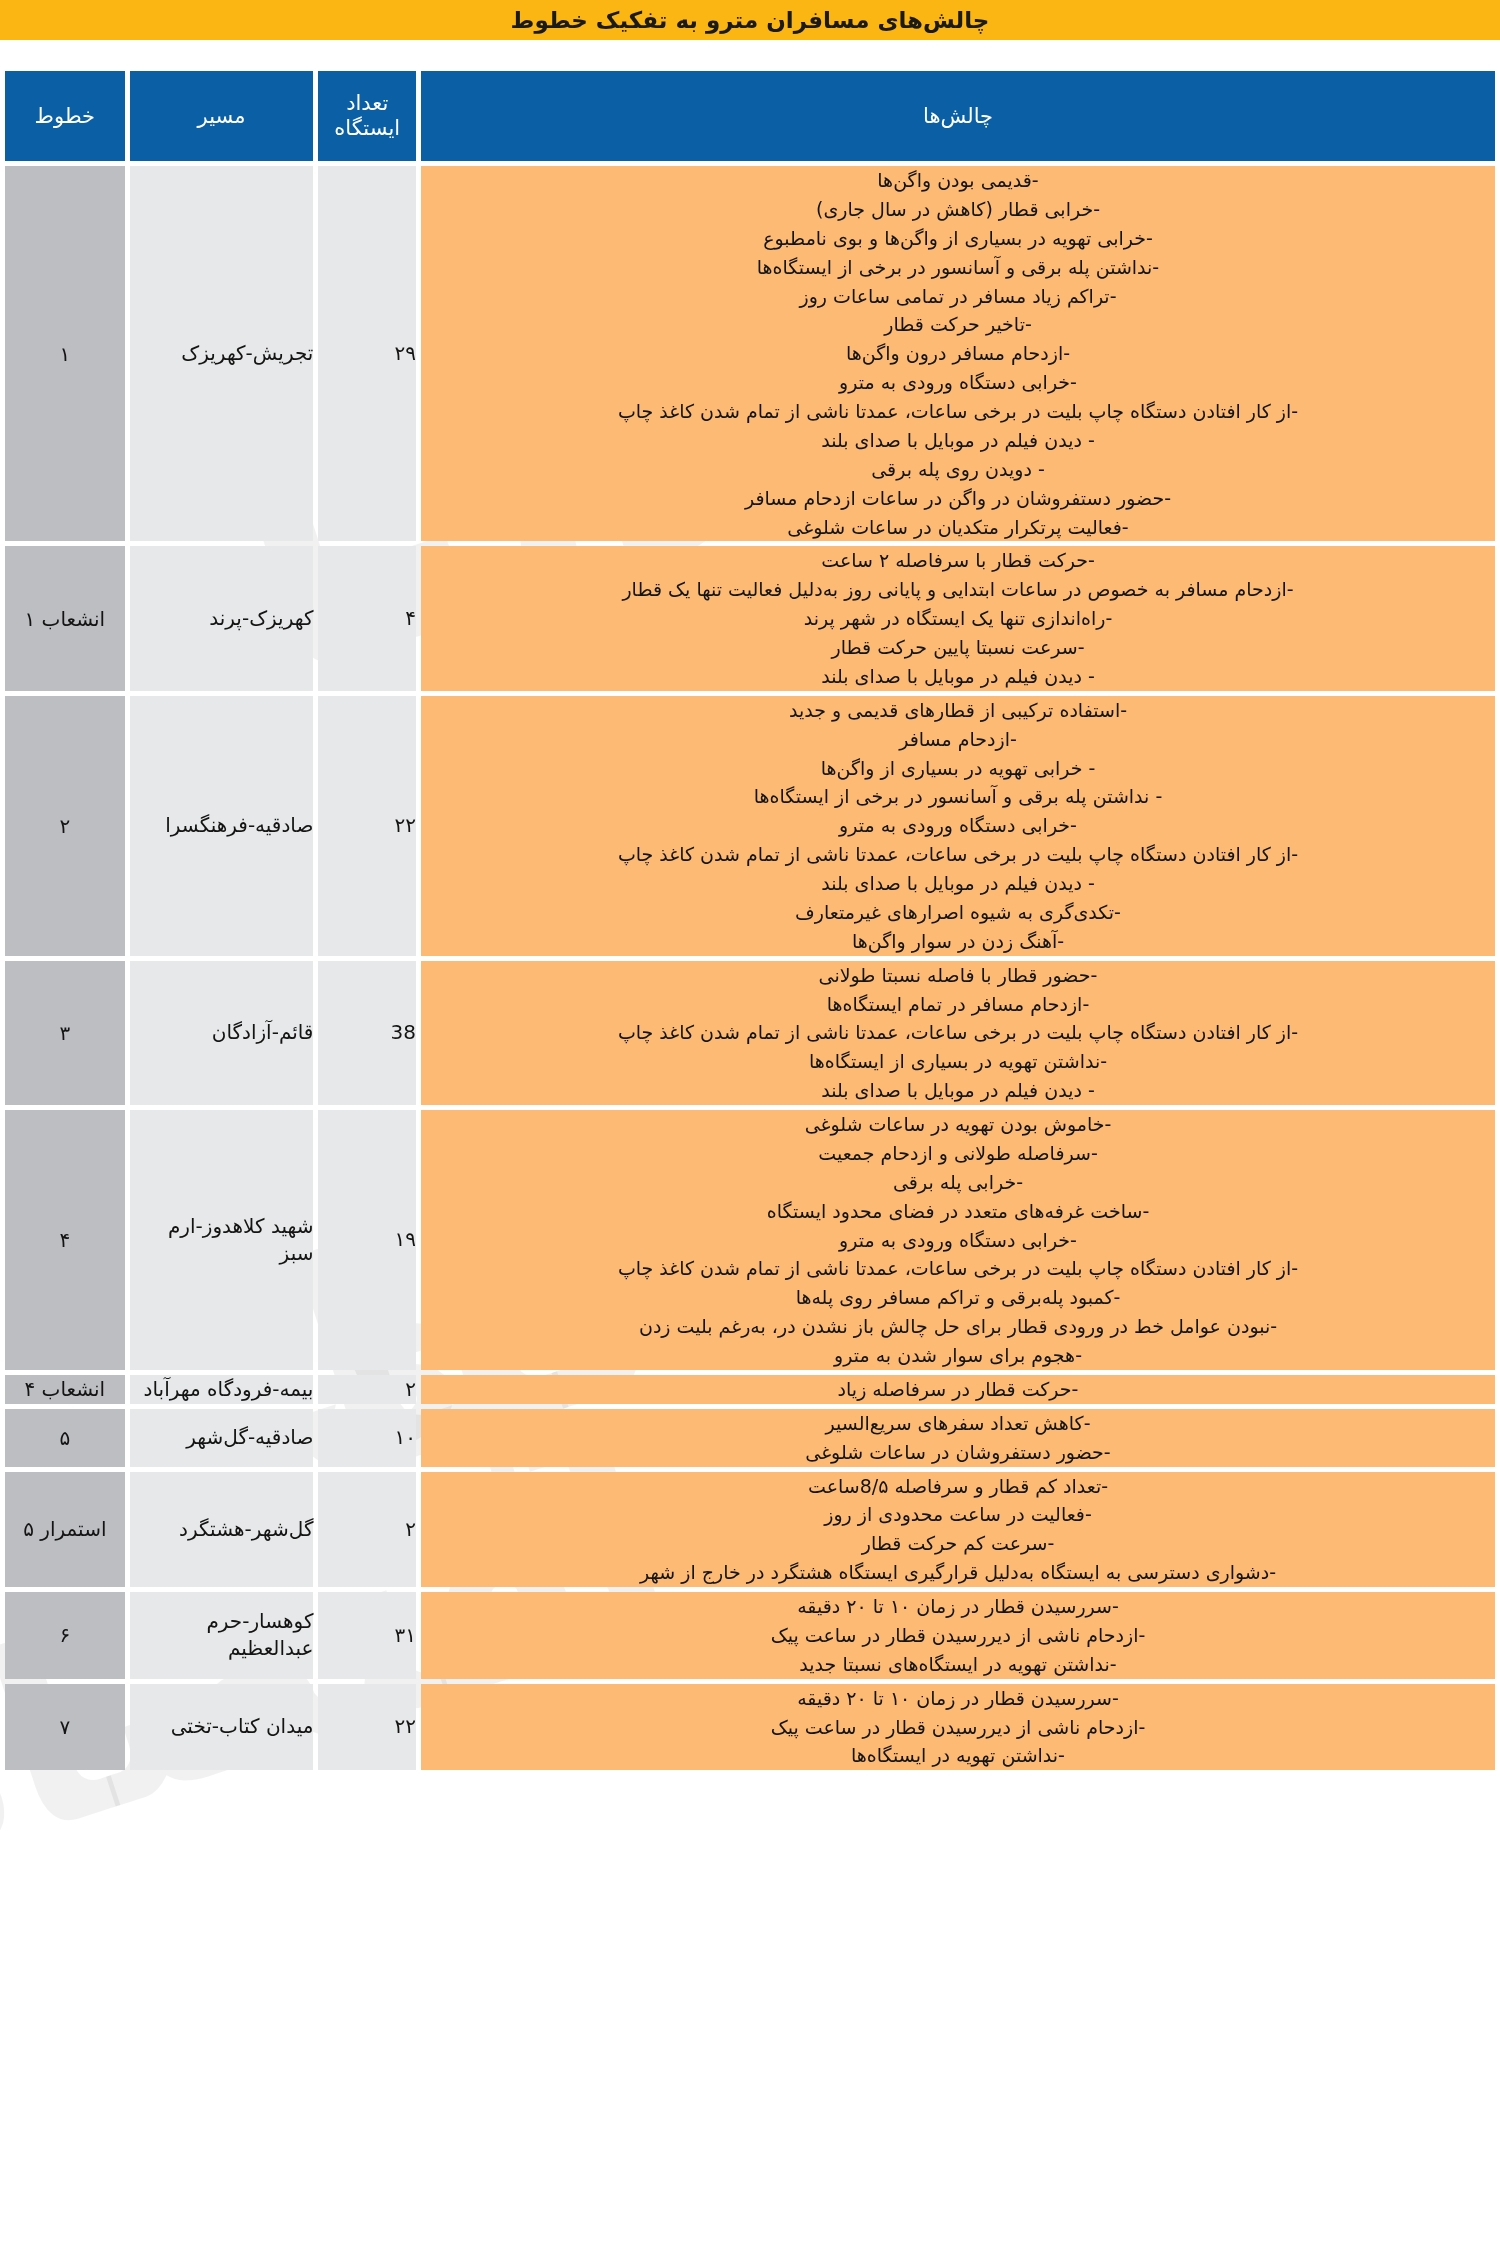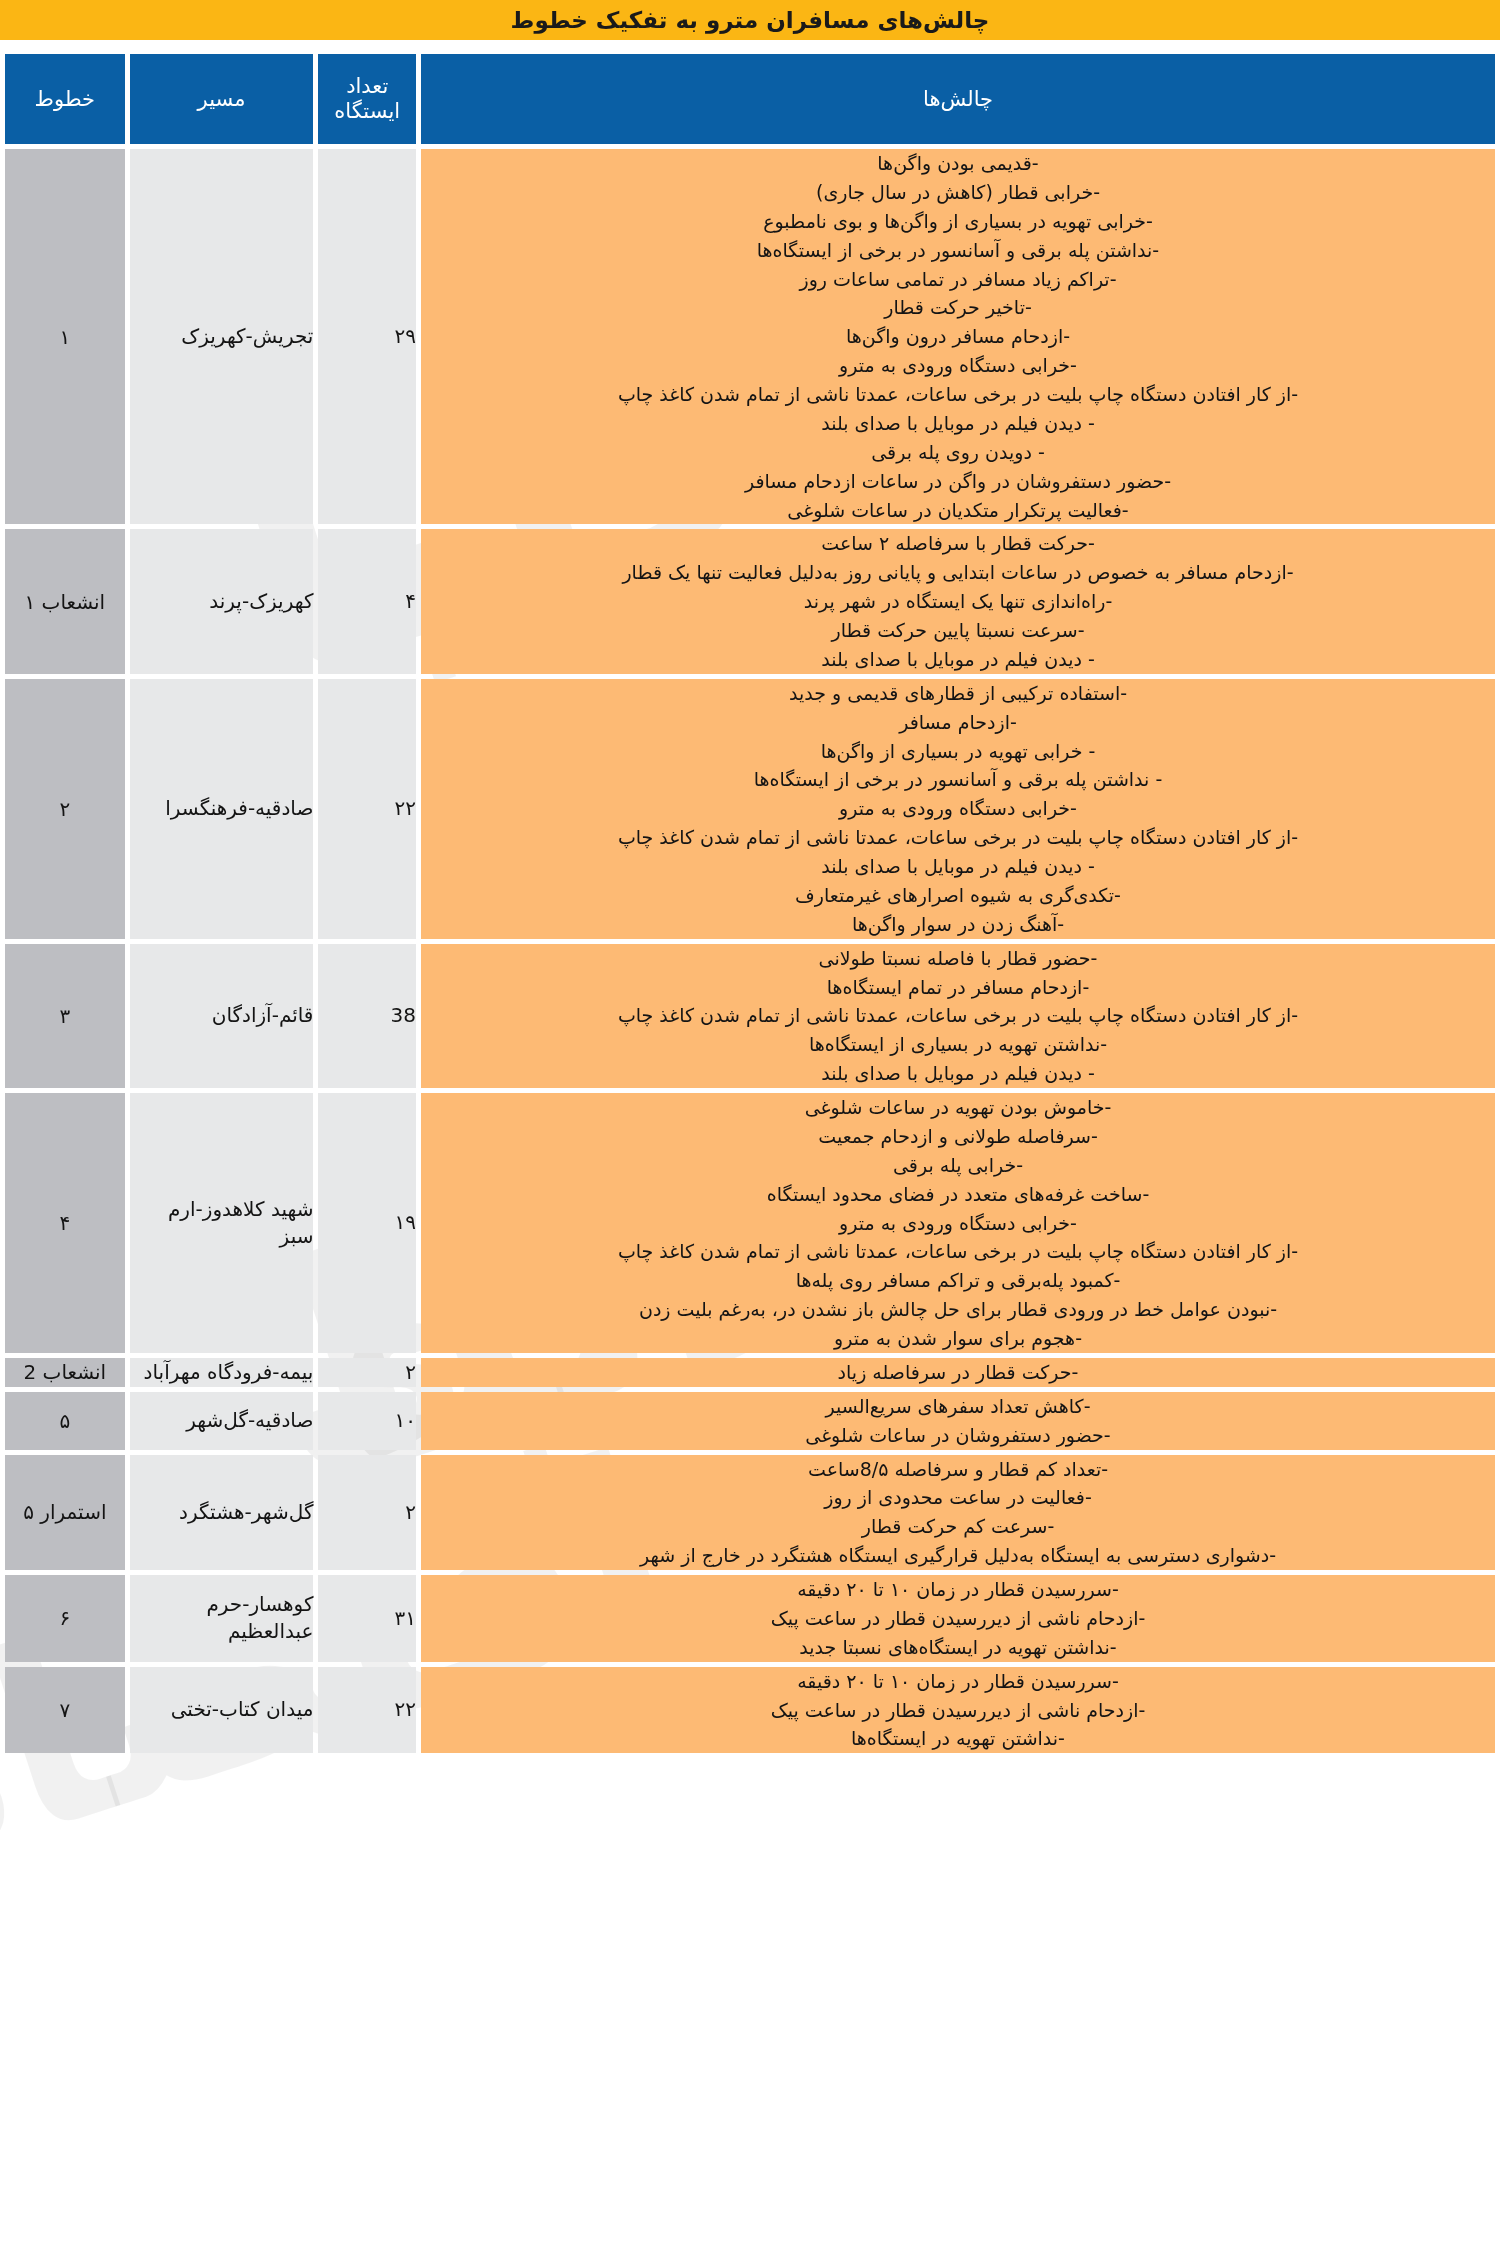--- a/index.html
+++ b/index.html
@@ -39,21 +39,21 @@
 
   
   .title-banner {
     position: relative;
     z-index: 2;
     background: #FBB614;
     height: 40px;
     display: flex;
     align-items: center;
     justify-content: center;
-    margin: 0 0 9px 0;
+    margin: 0 0 26px 0;
   }
   .title-banner .title-text {
     font-size: 23px;
     font-weight: bold;
     color: #1a1a1a;
     letter-spacing: 0;
     line-height: 1;
   }
 
   
@@ -233,21 +233,21 @@
           <td class="stations">۱۹</td>
           <td class="route">شهید کلاهدوز-ارم سبز</td>
           <td class="line">۴</td>
         </tr>
         <tr>
           <td class="challenges">
             <span class="ch-line">-حرکت قطار در سرفاصله زیاد</span>
           </td>
           <td class="stations">۲</td>
           <td class="route">بیمه-فرودگاه مهرآباد</td>
-          <td class="line">انشعاب 2</td>
+          <td class="line">انشعاب ۴</td>
         </tr>
         <tr>
           <td class="challenges">
             <span class="ch-line">-کاهش تعداد سفرهای سریع‌السیر</span>
             <span class="ch-line">-حضور دستفروشان در ساعات شلوغی</span>
           </td>
           <td class="stations">۱۰</td>
           <td class="route">صادقیه-گل‌شهر</td>
           <td class="line">۵</td>
         </tr>

